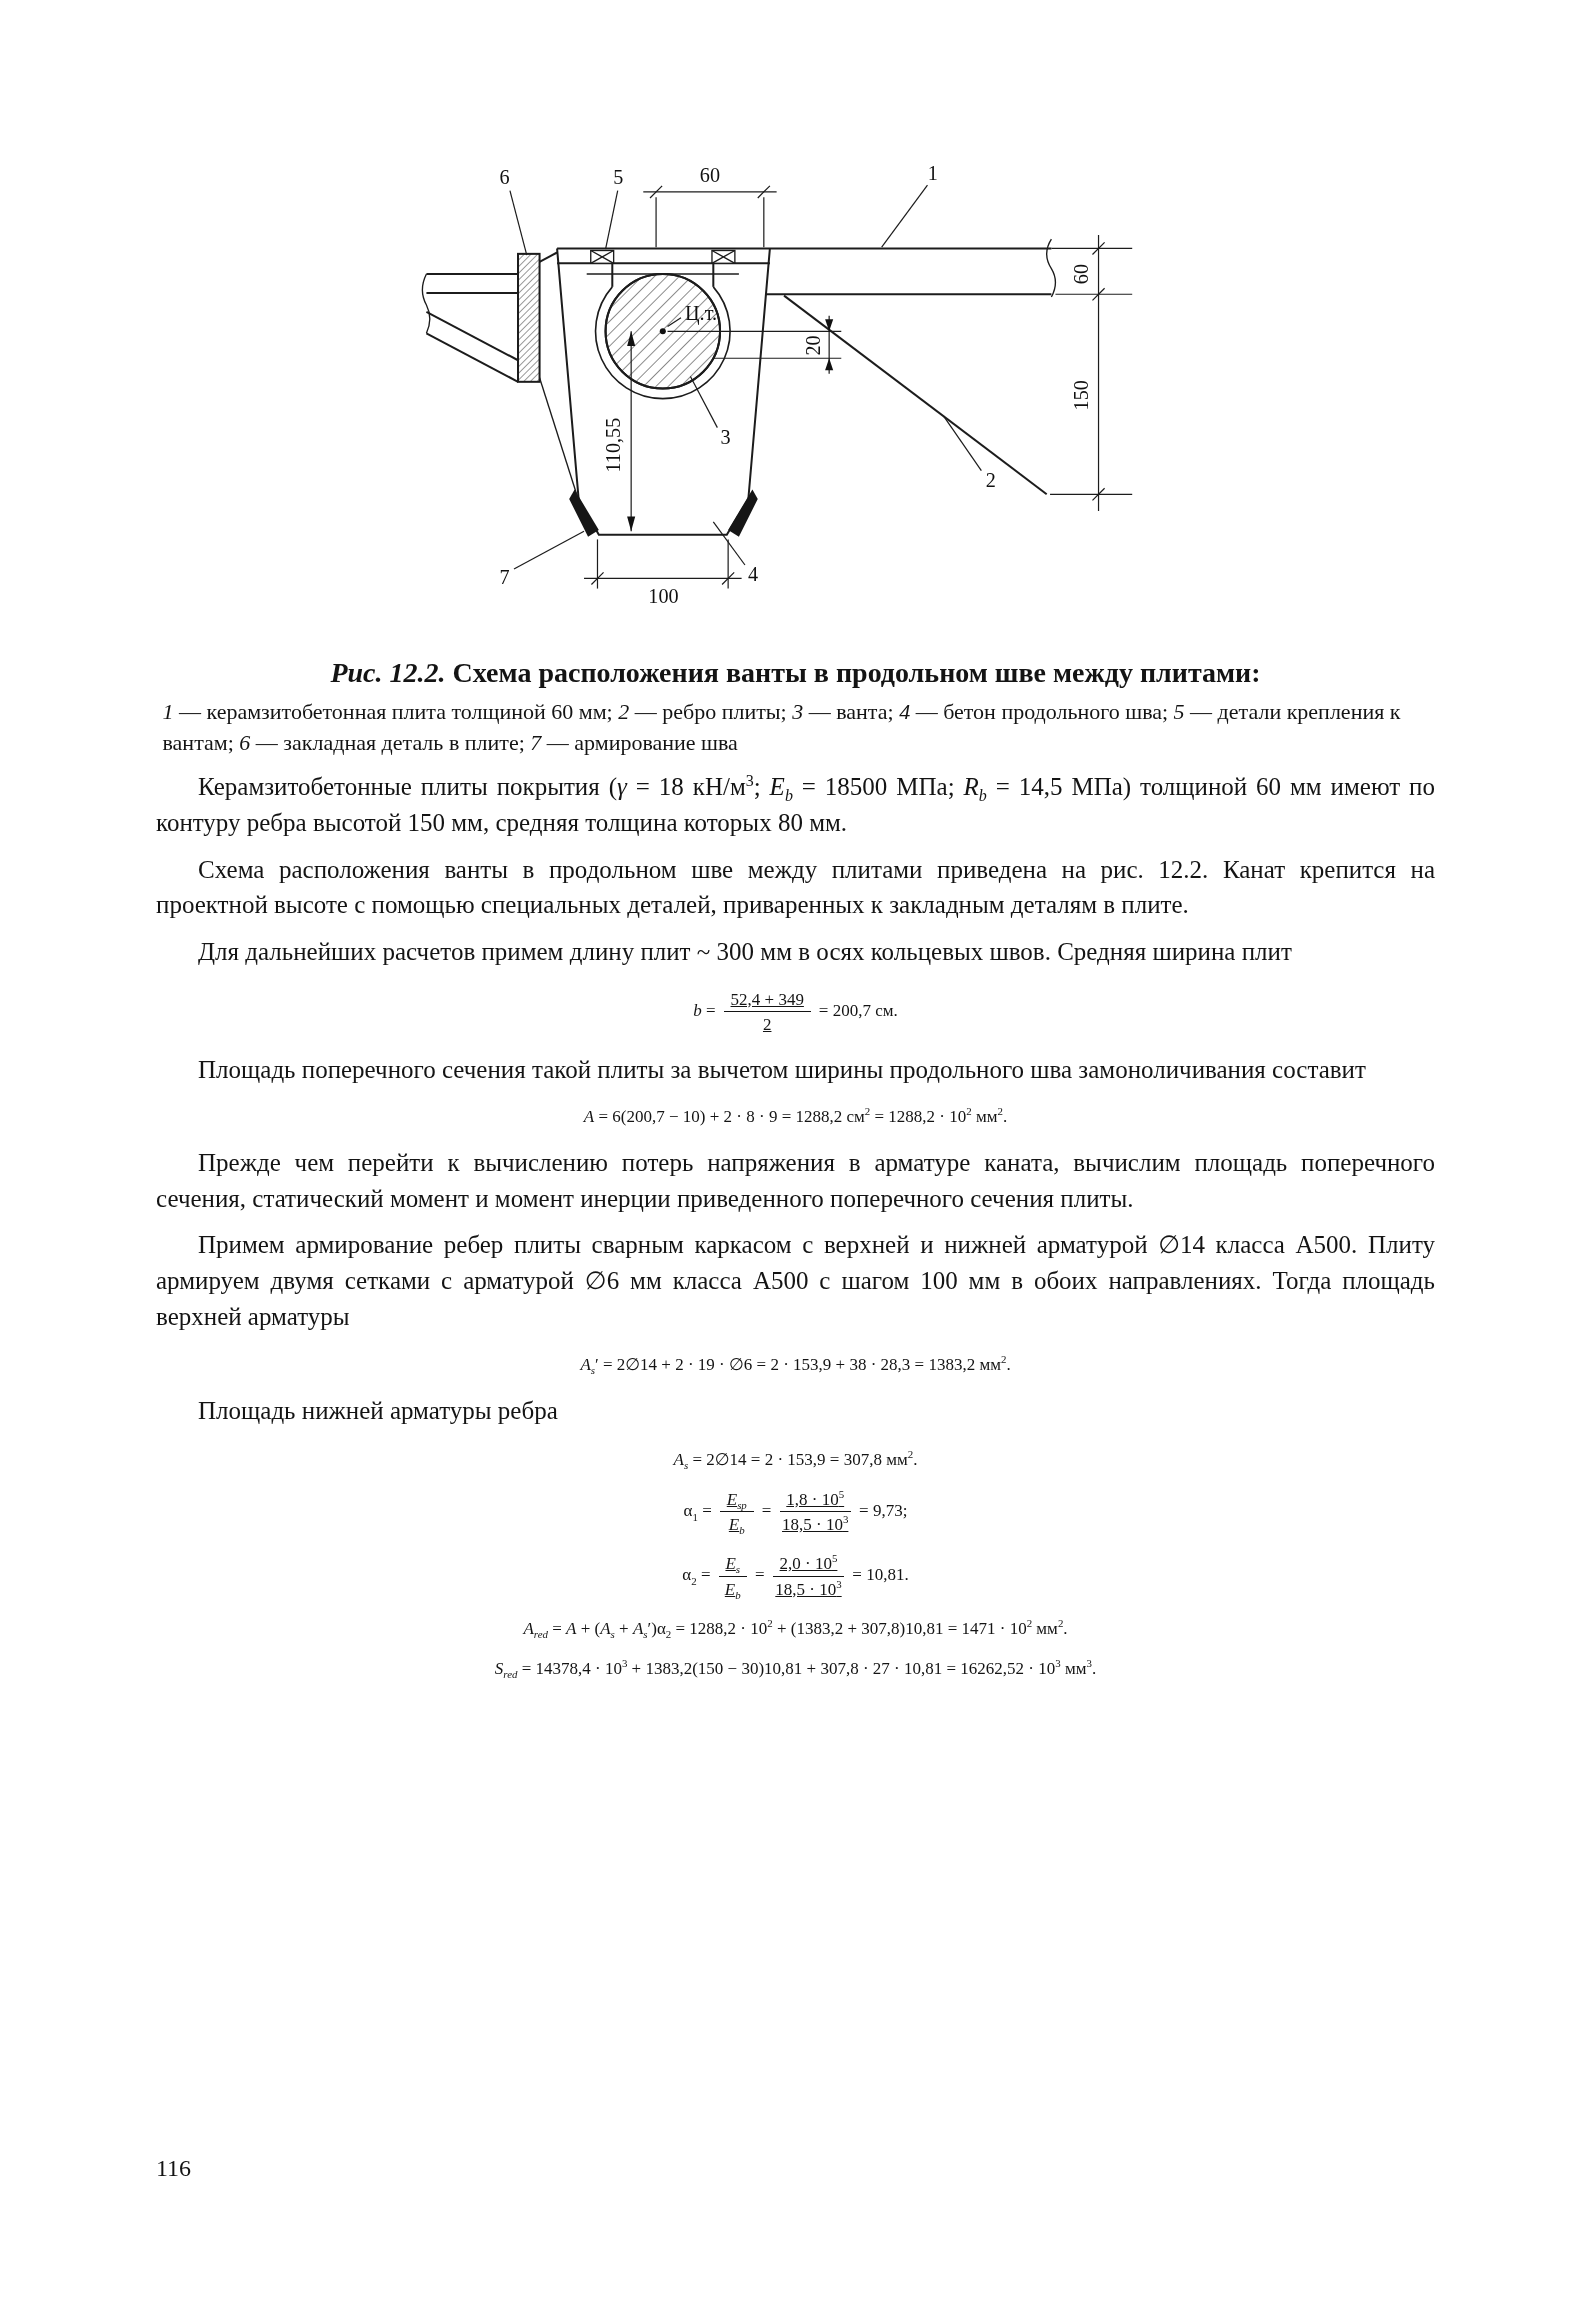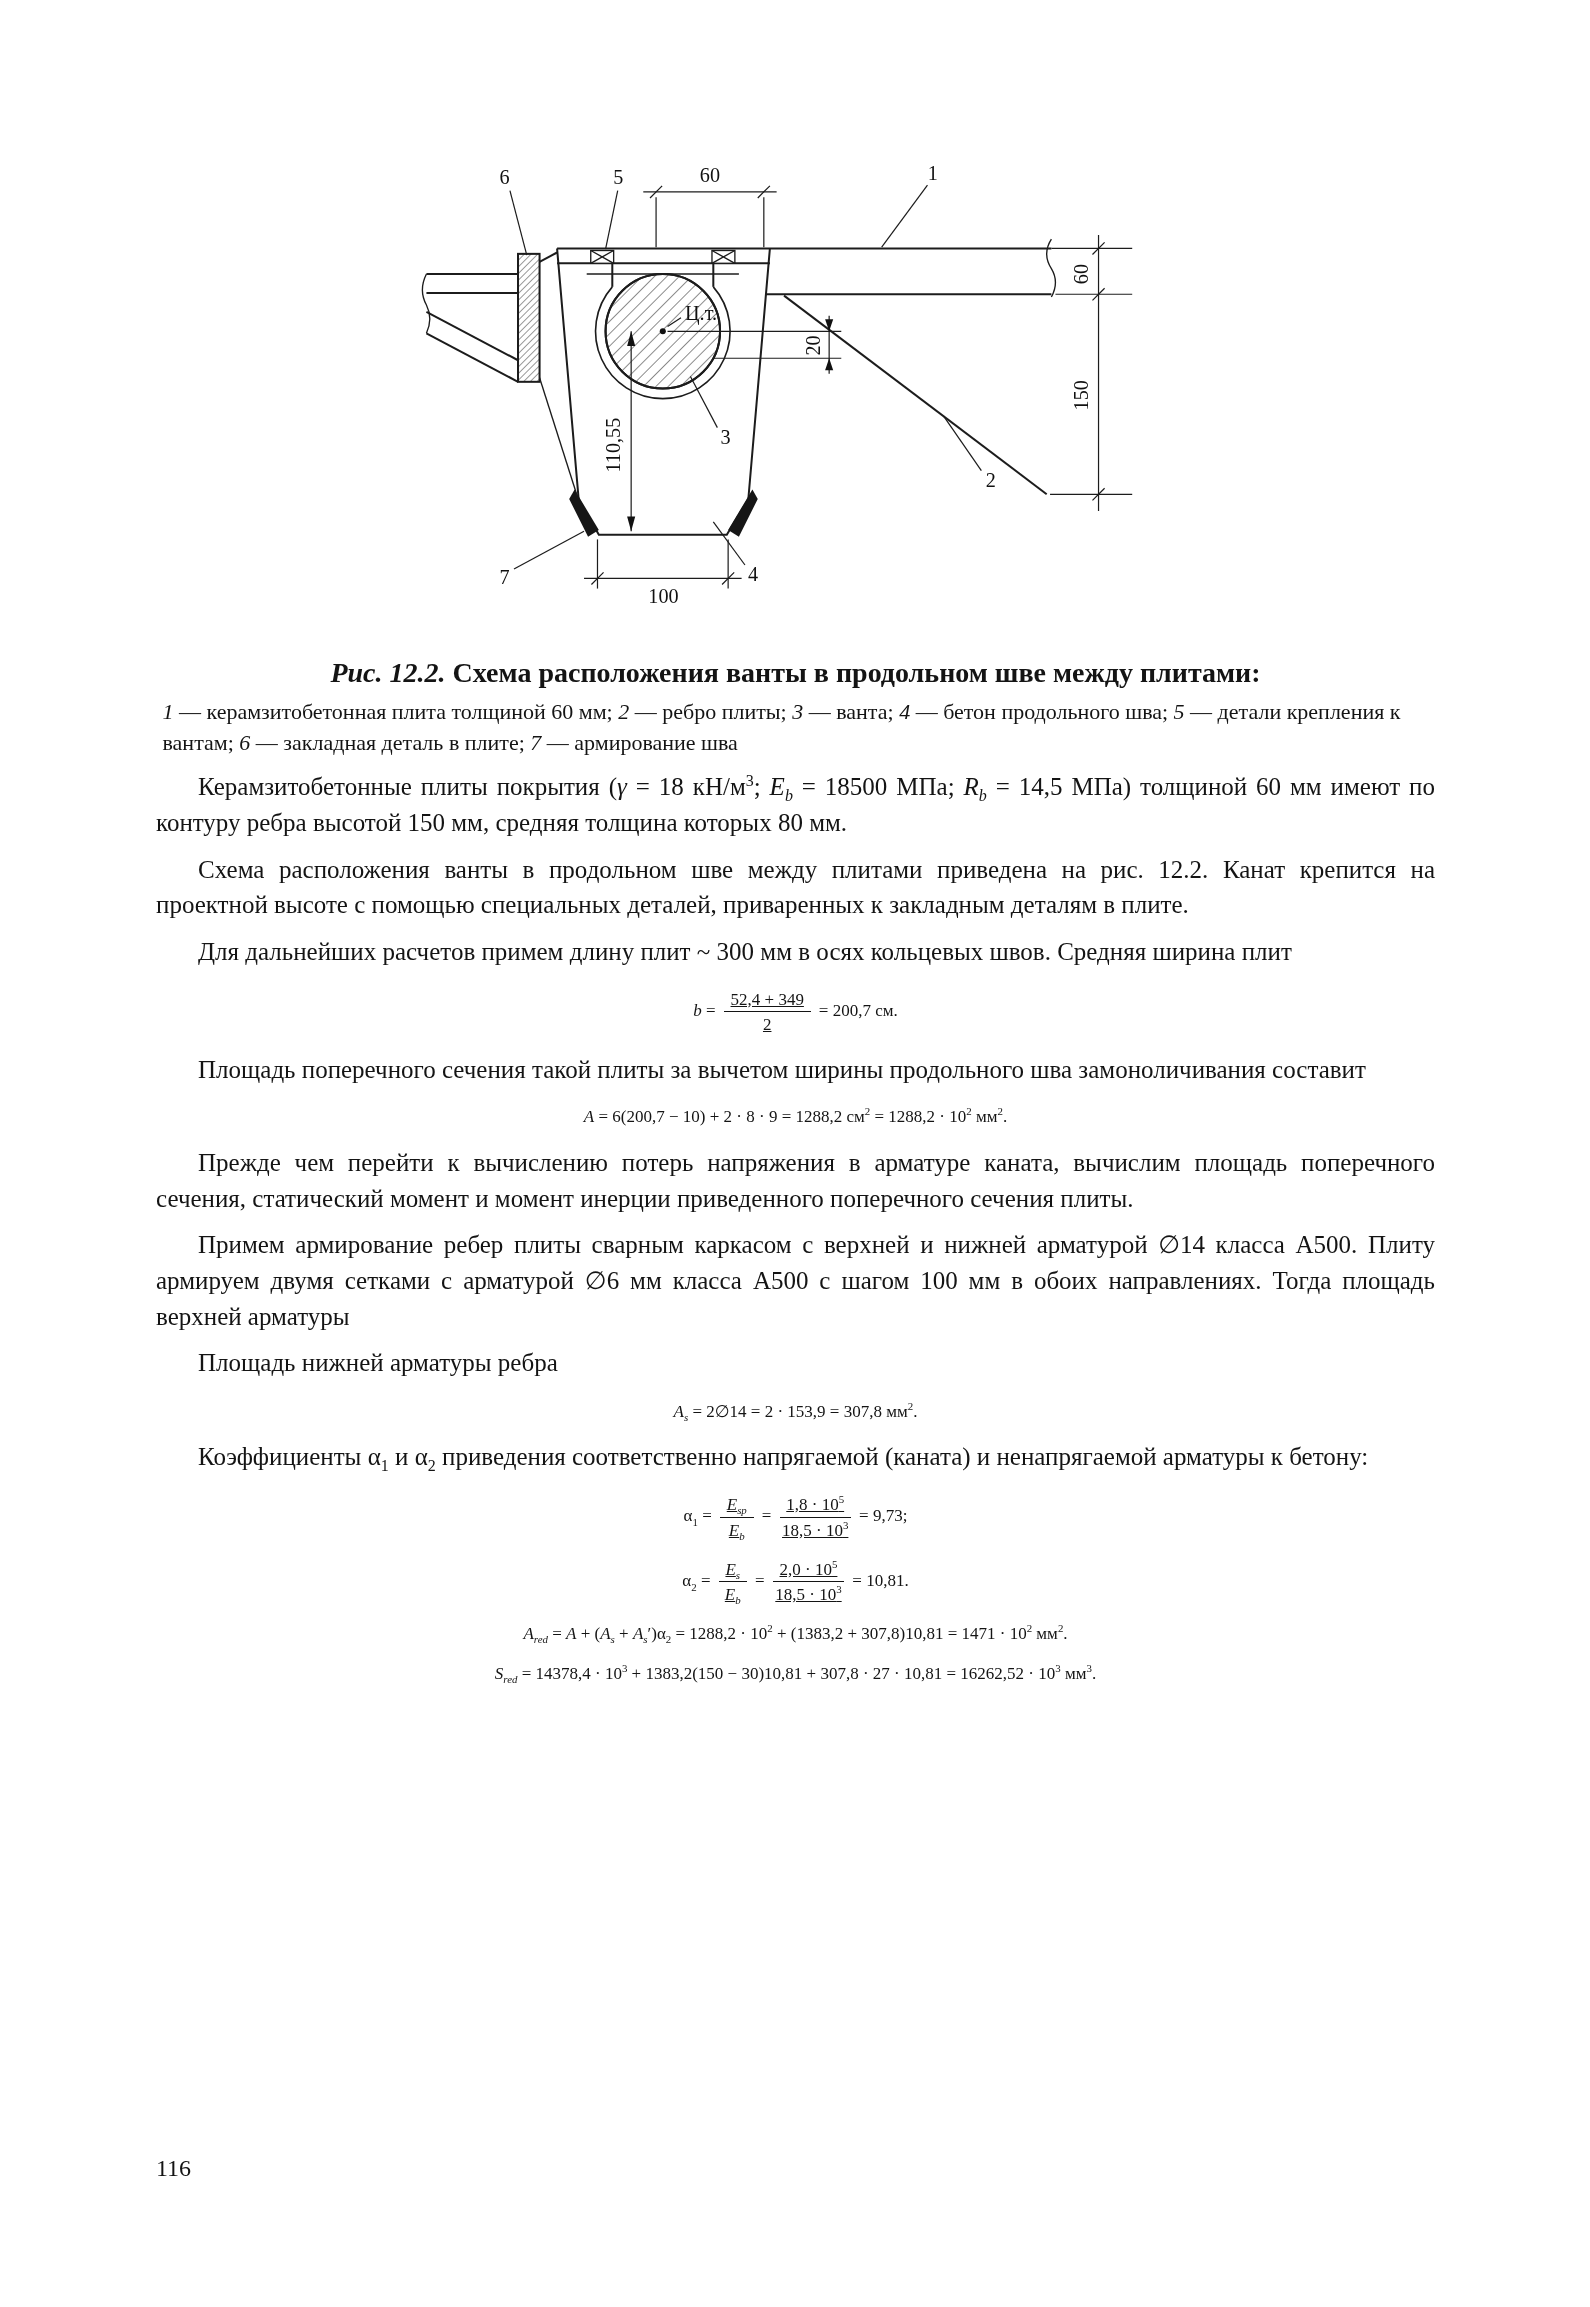--- a/index.html
+++ b/index.html
@@ -151,26 +151,26 @@
 
     <div class="formula"><i>b</i> = <span class="frac"><span class="num">52,4 + 349</span><span class="den">2</span></span> = 200,7 см.</div>
 
     <p class="body-text">Площадь поперечного сечения такой плиты за вычетом ширины продольного шва замоноличивания составит</p>
 
     <div class="formula"><i>A</i> = 6(200,7 − 10) + 2 · 8 · 9 = 1288,2 см<sup>2</sup> = 1288,2 · 10<sup>2</sup> мм<sup>2</sup>.</div>
 
     <p class="body-text">Прежде чем перейти к вычислению потерь напряжения в арматуре каната, вычислим площадь поперечного сечения, статический момент и момент инерции приведенного поперечного сечения плиты.</p>
     <p class="body-text">Примем армирование ребер плиты сварным каркасом с верхней и нижней арматурой ∅14 класса А500. Плиту армируем двумя сетками с арматурой ∅6 мм класса А500 с шагом 100 мм в обоих направлениях. Тогда площадь верхней арматуры</p>
 
+    <div class="formula"><i>A</i><sub><i>s</i></sub>′ = 2∅14 + 2 · 19 · ∅6 = 2 · 153,9 + 38 · 28,3 = 1383,2 мм<sup>2</sup>.</div>
 
     <p class="body-text">Площадь нижней арматуры ребра</p>
 
     <div class="formula"><i>A</i><sub><i>s</i></sub> = 2∅14 = 2 · 153,9 = 307,8 мм<sup>2</sup>.</div>
 
-    <p class="body-text">Коэффициенты α<sub>1</sub> и α<sub>2</sub> приведения соответственно напрягаемой (каната) и ненапрягаемой арматуры к бетону:</p>
 
     <div class="formula">α<sub>1</sub> = <span class="frac"><span class="num"><i>E</i><sub><i>sp</i></sub></span><span class="den"><i>E</i><sub><i>b</i></sub></span></span> = <span class="frac"><span class="num">1,8 · 10<sup>5</sup></span><span class="den">18,5 · 10<sup>3</sup></span></span> = 9,73;</div>
     <div class="formula">α<sub>2</sub> = <span class="frac"><span class="num"><i>E</i><sub><i>s</i></sub></span><span class="den"><i>E</i><sub><i>b</i></sub></span></span> = <span class="frac"><span class="num">2,0 · 10<sup>5</sup></span><span class="den">18,5 · 10<sup>3</sup></span></span> = 10,81.</div>
 
 
     <div class="formula"><i>A</i><sub><i>red</i></sub> = <i>A</i> + (<i>A</i><sub><i>s</i></sub> + <i>A</i><sub><i>s</i></sub>′)α<sub>2</sub> = 1288,2 · 10<sup>2</sup> + (1383,2 + 307,8)10,81 = 1471 · 10<sup>2</sup> мм<sup>2</sup>.</div>
 
 
     <div class="formula"><i>S</i><sub><i>red</i></sub> = 14378,4 · 10<sup>3</sup> + 1383,2(150 − 30)10,81 + 307,8 · 27 · 10,81 = 16262,52 · 10<sup>3</sup> мм<sup>3</sup>.</div>
 

